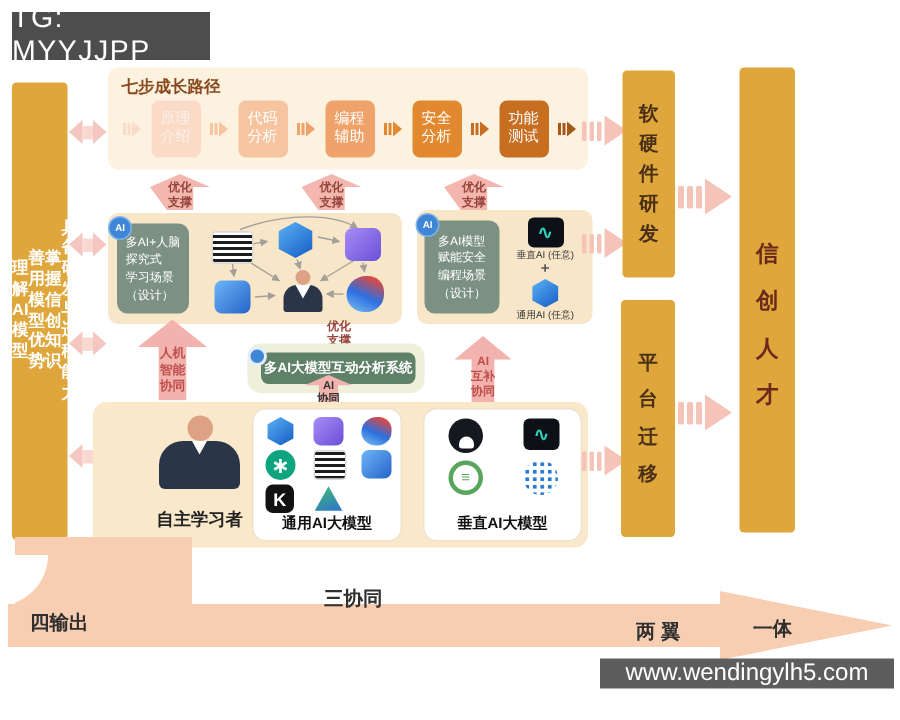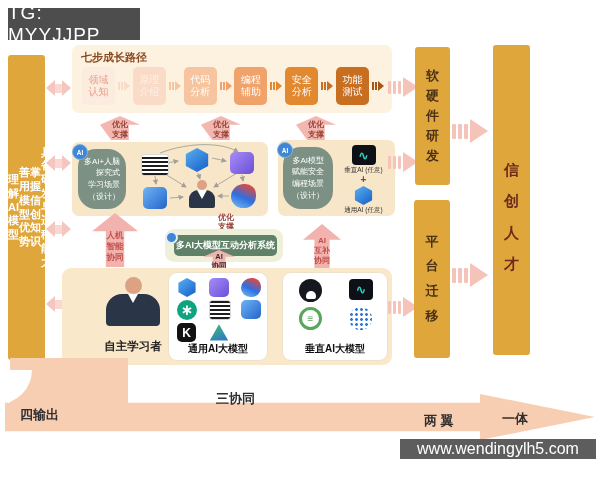--- a/index.html
+++ b/index.html
@@ -35,22 +35,22 @@
   .sa .sb{width:3px;height:13px;background:#f6c3b8;border-radius:1px;}
   .sa .st{width:0;height:0;border-left:15px solid #f6c3b8;border-top:10px solid transparent;border-bottom:10px solid transparent;}
   .sa.big .sb{width:4px;height:15px;}
   .sa.big .st{border-left:18px solid #f6c3b8;border-top:12px solid transparent;border-bottom:12px solid transparent;}
   .dbl{display:flex;align-items:center;}
   .dbl .dl{width:0;height:0;border-right:9px solid #f5c6bf;border-top:8px solid transparent;border-bottom:8px solid transparent;}
   .dbl .dm{width:7px;height:9px;background:#f9d8d2;}
   .dbl .dr{width:0;height:0;border-left:9px solid #f5c6bf;border-top:8px solid transparent;border-bottom:8px solid transparent;}
 
   
-  .green-box{background:#7c9184;border-radius:18px;color:#fff;font-size:8px;line-height:1.45;
-             display:flex;align-items:center;justify-content:center;text-align:right;}
+  .green-box{background:#7c9184;border-radius:7px;color:#fff;font-size:8px;line-height:1.45;
+             display:flex;align-items:center;justify-content:center;text-align:left;}
   .ai-badge{position:absolute;width:14px;height:14px;border-radius:50%;background:#3f86d6;color:#fff;
             font-size:6.5px;font-weight:bold;display:flex;align-items:center;justify-content:center;
             border:1px solid #7fb3e8;}
 
   
   .sys-bg{background:#eef0da;border-radius:9px;}
   .sys-pill{background:#5f8168;border-radius:5px;color:#fff;font-size:9px;font-weight:bold;
             display:flex;align-items:center;justify-content:center;}
   .sys-dot{position:absolute;width:13px;height:13px;border-radius:50%;background:#3f86d6;border:2px solid rgba(255,255,255,.85);box-sizing:border-box;}
 
@@ -119,22 +119,20 @@
     </div>
   <div class="abs dbl" style="left:46px;top:296px;">
       <span class="dl"></span>
       <span class="dm"></span>
       <span class="dr"></span>
     </div>
 
   <div class="abs panel-top" style="left:72px;top:45px;width:320px;height:68px;">
     <div class="abs" style="left:9px;top:5px;font-size:11px;font-weight:bold;color:#8a4a1f;">七步成长路径</div>
     <div class="abs" style="left:10px;top:22px;width:302px;display:flex;align-items:center;justify-content:space-between;">
-      <div class="step pl" style="background: rgb(252, 235, 223); color: rgb(231, 159, 137);">领域
-认知</div>
       <div class="mini-arrow" style="color: rgb(250, 219, 200);">
           <span class="b"></span>
           <span class="b"></span>
           <span class="t"></span>
         </div>
       <div class="step pl" style="background: rgb(250, 219, 200); color: rgb(253, 240, 232);">原理
 介绍</div>
       <div class="mini-arrow" style="color: rgb(246, 197, 160);">
           <span class="b"></span>
           <span class="b"></span>

